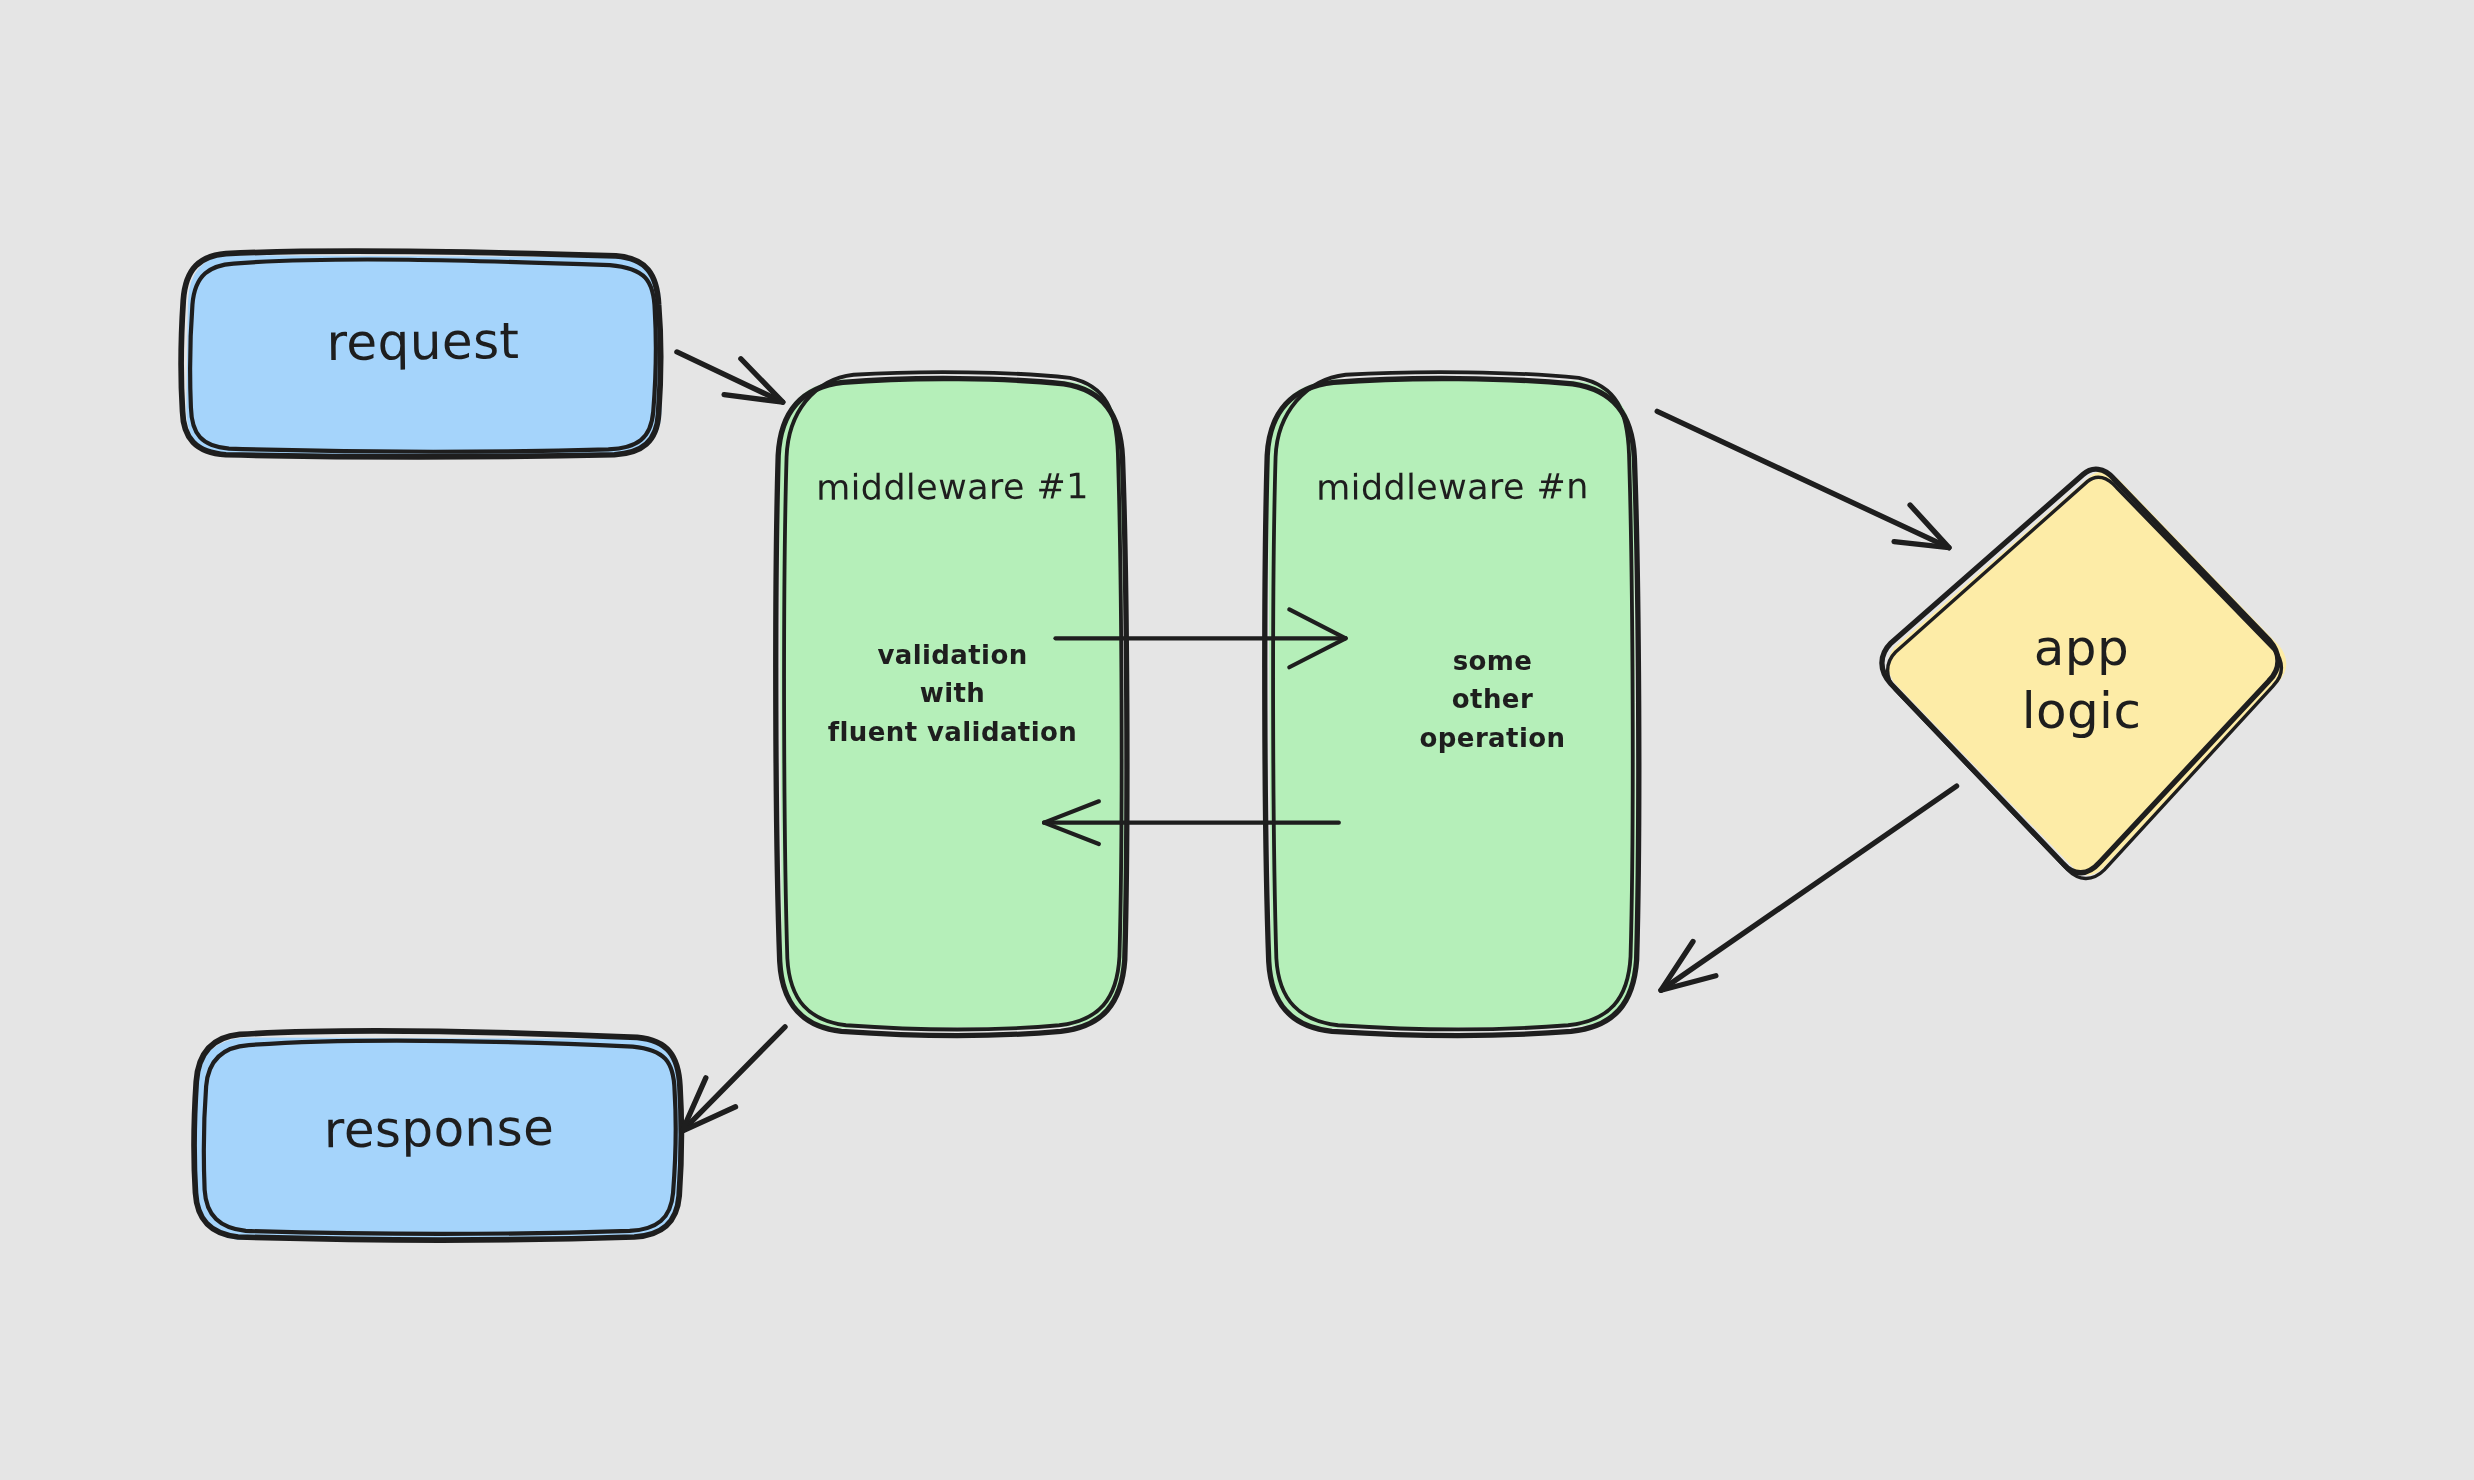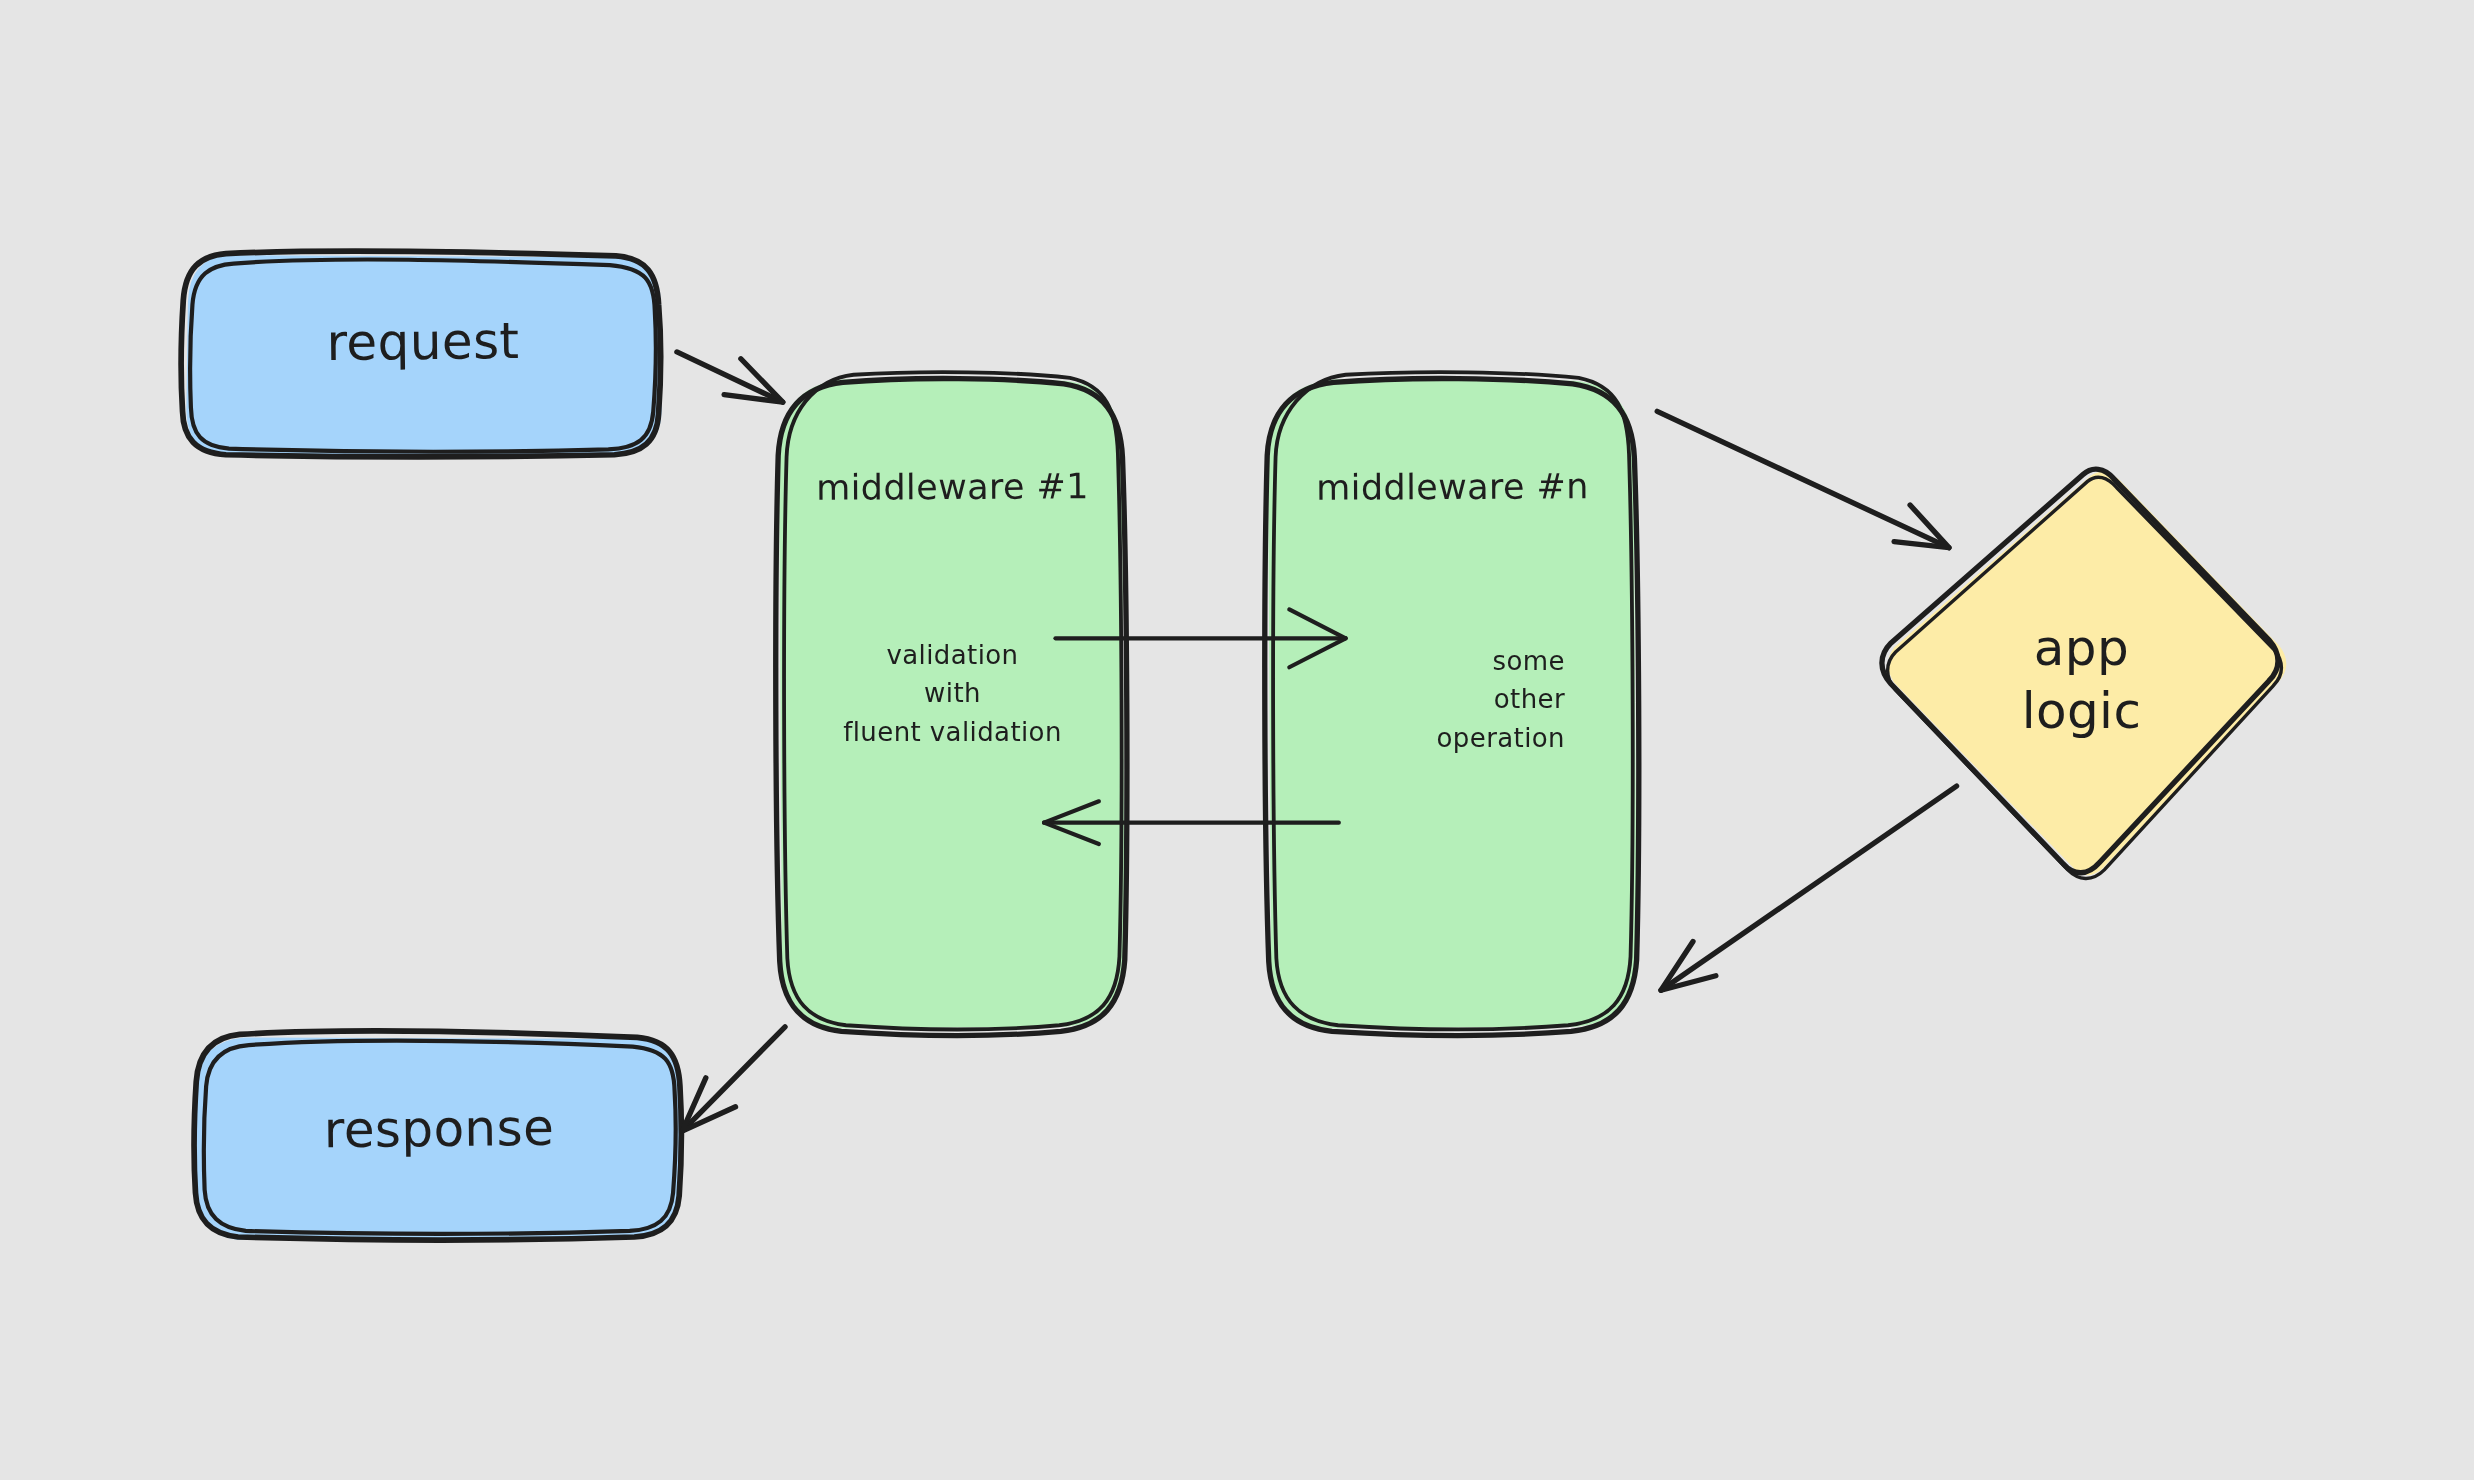--- a/index.html
+++ b/index.html
@@ -40,21 +40,21 @@
   .label-xl {
     font-size: 50px;
     font-weight: 400;
   }
   .label-lg {
     font-size: 35px;
     font-weight: 400;
   }
   .label-md {
     font-size: 26px;
-    font-weight: 400;
+    font-weight: 700;
     line-height: 1.48;
   }
   .node-hit {
     position: absolute;
     background: transparent;
   }
   
   .slant-a { transform: rotate(-0.6deg); }
   .slant-b { transform: rotate(-0.35deg); }
 </style>
@@ -188,21 +188,21 @@
   <div class="label label-xl slant-a" style="left:187px; top:316px; width:472px;">request</div>
 
   <div class="label label-lg slant-b" style="left:779px; top:469px; width:347px;">middleware #1</div>
 
   <div class="label label-md" style="left:779px; top:636px; width:347px;">validation
 with
 fluent validation</div>
 
   <div class="label label-lg slant-b" style="left:1268px; top:469px; width:369px;">middleware #n</div>
 
-  <div class="label label-md" style="left:1196px; top:642px; width:369px;text-align:right;">some
+  <div class="label label-md" style="left:1308px; top:642px; width:369px;">some
 other
 operation</div>
 
   <div class="label label-xl" style="left:1891px; top:617px; width:381px; line-height:1.25;">app
 logic</div>
 
   <div class="label label-xl slant-a" style="left:195px; top:1103px; width:488px;">response</div>
 
   <div class="node-hit" style="left:183px; top:251px; width:480px; height:207px;"></div>
   <div class="node-hit" style="left:777px; top:375px; width:350px; height:660px;"></div>

